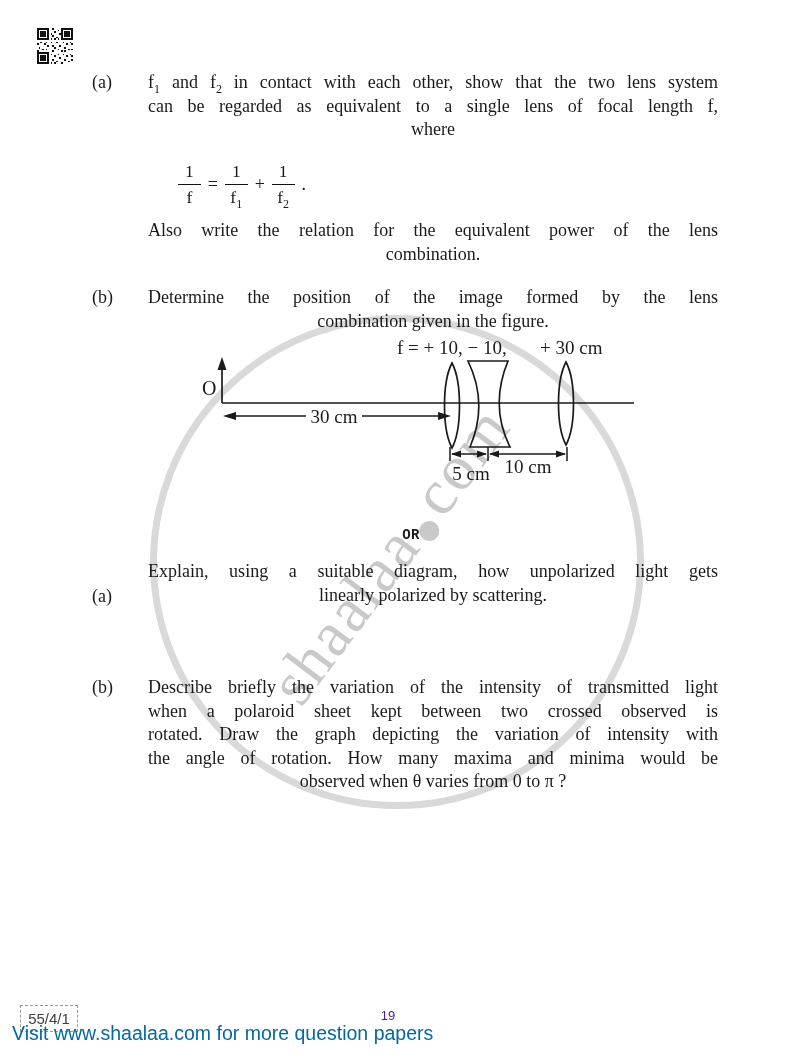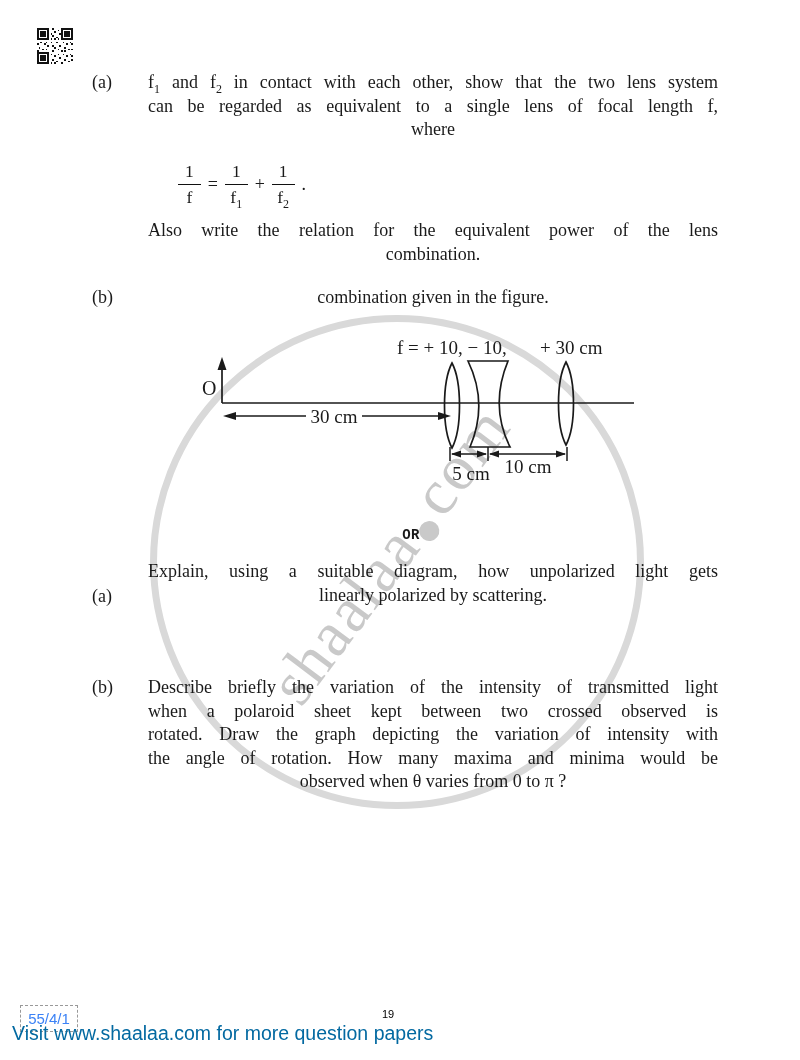--- a/index.html
+++ b/index.html
@@ -36,25 +36,25 @@
   .op{margin:0 7px;font-size:18px;}
   .or{position:absolute;left:340px;top:527px;width:80px;text-align:right;
       font-size:14px;font-weight:bold;letter-spacing:.5px;font-family:Liberation Mono, monospace;}
   
   .figure{position:absolute;left:190px;top:330px;}
   .figure text{font-family:"Liberation Serif","DejaVu Serif",serif;fill:#1a1a1a;}
   
   .paper-code{
     position:absolute;left:20px;top:1005px;width:56px;height:25px;line-height:25px;
     text-align:center;border:1px dashed #999;
-    font-family:"Liberation Sans","DejaVu Sans",sans-serif;font-size:15px;color:#3b82f6;
+    font-family:"Liberation Sans","DejaVu Sans",sans-serif;font-size:15px;color:#404040;
   }
   .page-num{
     position:absolute;left:360px;top:1008px;width:56px;text-align:center;
-    font-family:"Liberation Sans","DejaVu Sans",sans-serif;font-size:11px;color:#000000;
+    font-family:"Liberation Sans","DejaVu Sans",sans-serif;font-size:13px;color:#4c1d95;
   }
   .promo{
     position:absolute;left:12px;top:1022px;
     font-family:"Liberation Sans","DejaVu Sans",sans-serif;font-size:19.5px;color:#0369a1;
   }
 </style>
 </head>
 <body>
 
 <div class="page">
@@ -106,20 +106,21 @@
       <span class="op">.</span>
     </div>
 
     <div class="qtext" style="top:219px">
       <div class="jline">Also write the relation for the equivalent power of the lens</div>
       <div class="lline">combination.</div>
     </div>
 
     <div class="qlabel" style="top:286px">(b)</div>
     <div class="qtext" style="top:286px">
+      <div class="jline">Determine the position of the image formed by the lens</div>
       <div class="lline">combination given in the figure.</div>
     </div>
 
     <svg class="figure" width="460" height="165" viewBox="0 0 460 165">
 
       <text x="207" y="24" font-size="19">f = + 10,  − 10,</text>
       <text x="350" y="24" font-size="19">+ 30 cm</text>
 
       <line x1="32" y1="73" x2="32" y2="36" stroke="#1a1a1a" stroke-width="1.7"></line>
       <polygon points="32,27 27.5,40 36.5,40" fill="#1a1a1a"></polygon>

